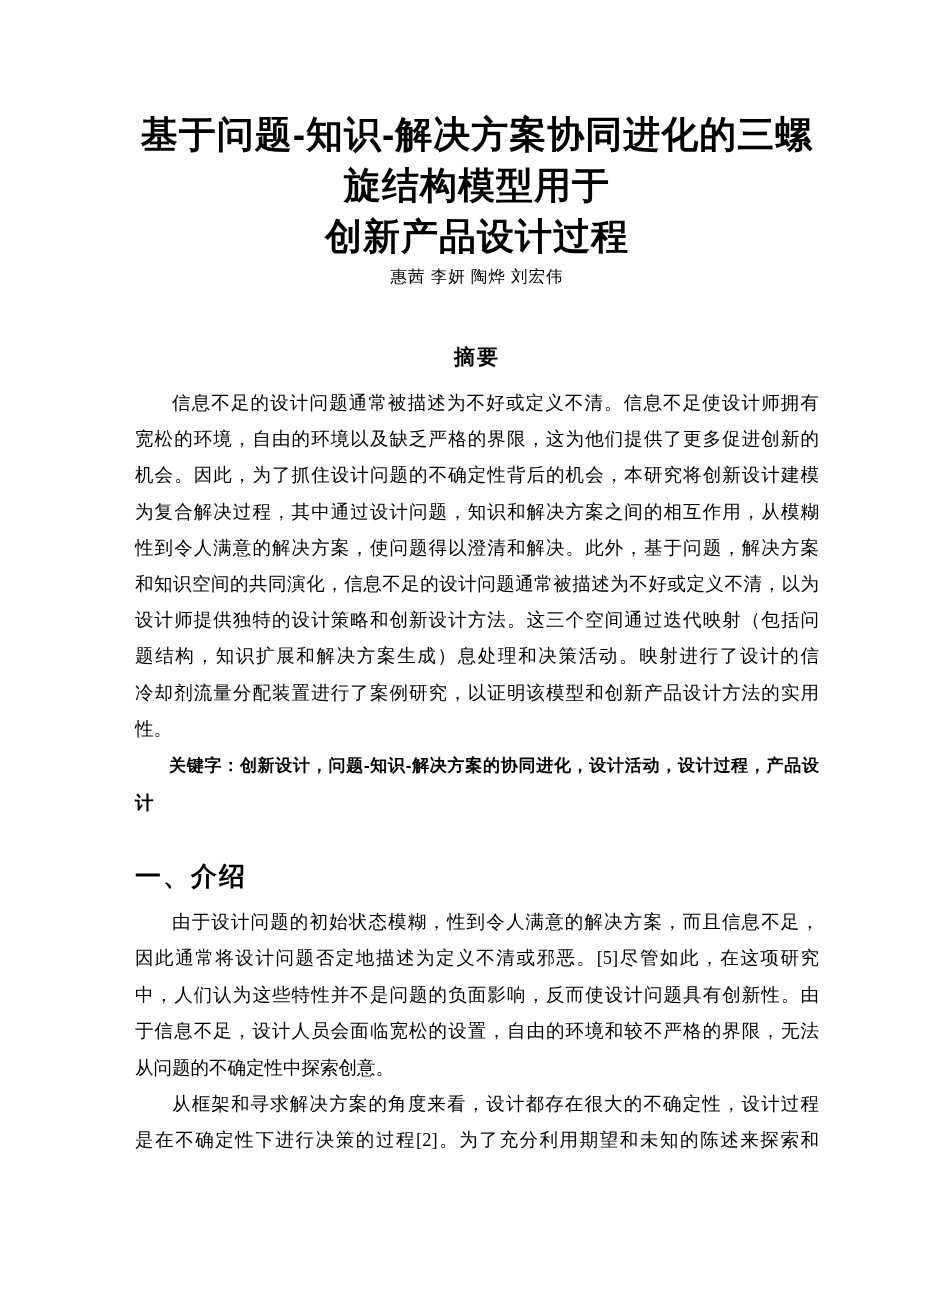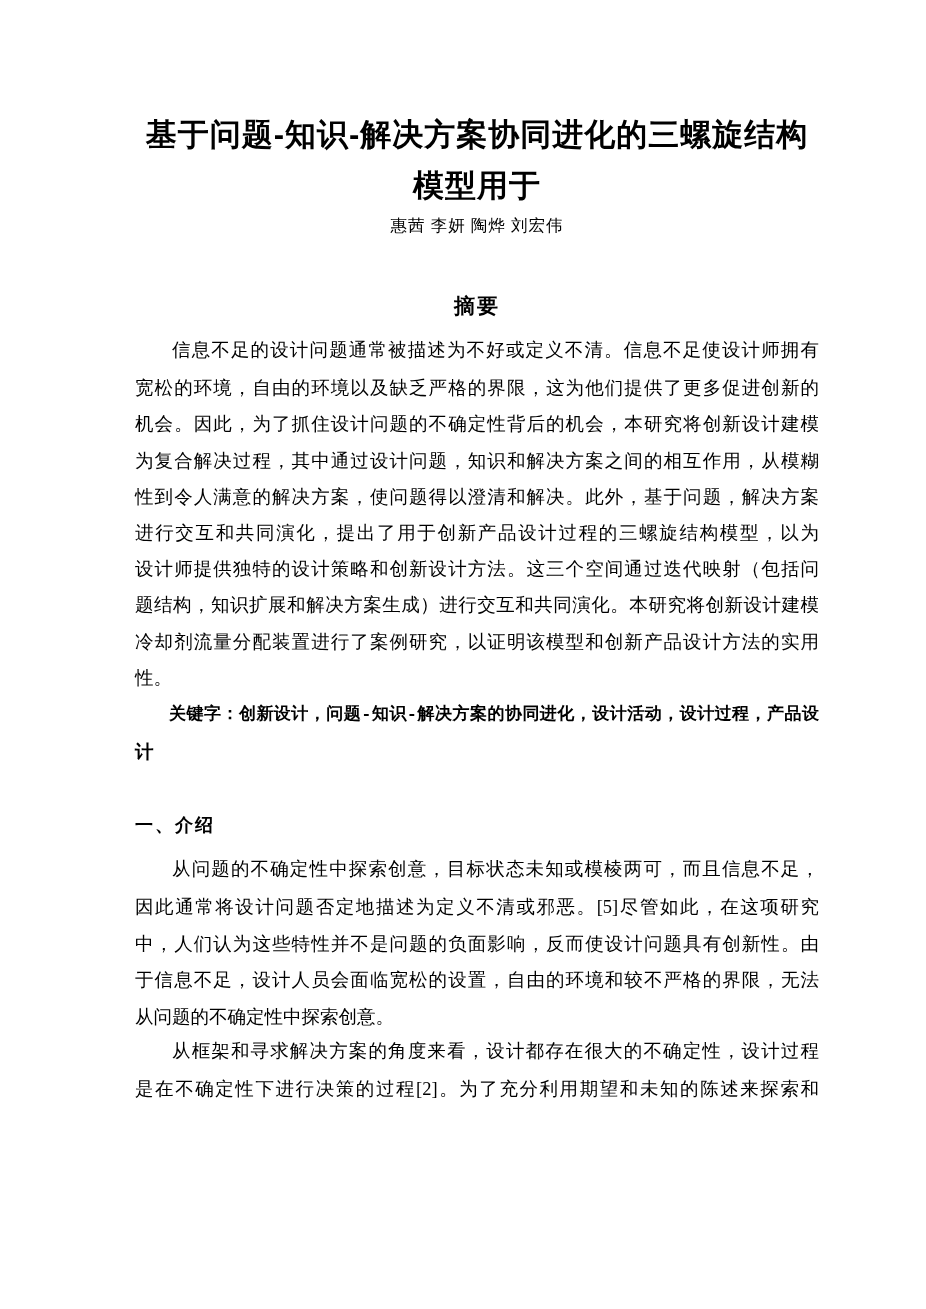--- a/index.html
+++ b/index.html
@@ -15,21 +15,21 @@
     position: relative;
     width: 684px;
     margin-left: 135px;
     height: 100%;
   }
   
   .doc-title {
     margin-top: 109px;
     font-family: "Liberation Sans", "DejaVu Sans", sans-serif;
     font-weight: bold;
-    font-size: 31px;
+    font-size: 37px;
     line-height: 51px;
     text-align: center;
     letter-spacing: 1px;
   }
   .authors {
     margin-top: 2px;
     font-size: 16.5px;
     line-height: 26px;
     text-align: center;
     letter-spacing: 1px;
@@ -53,71 +53,72 @@
     font-family: "Liberation Sans", "DejaVu Sans", sans-serif;
     font-weight: bold;
     font-size: 18.5px;
     line-height: 37px;
   }
   .keywords .line.first { font-size: 17px; }
   .section-heading {
     margin-top: 37px;
     font-family: "Liberation Sans", "DejaVu Sans", sans-serif;
     font-weight: bold;
-    font-size: 18px;
+    font-size: 26px;
     line-height: 36px;
     letter-spacing: 2px;
   }
   .para-1 { margin-top: 10px; line-height: 36.4px; }
   .para-2 { margin-top: 0; line-height: 36.4px; }
   
   .line {
     text-align: justify;
     text-align-last: justify;
     text-justify: inter-character;
     white-space: normal;
   }
-  .line.first { text-indent: 2em; font-family: Liberation Mono, monospace; }
+  .line.first { text-indent: 2em; }
   .line.last { text-align-last: left; }
 </style>
 </head>
 <body>
 
 <div class="page">
 
   <div class="doc-title">
     <div>基于问题-知识-解决方案协同进化的三螺旋结构模型用于</div>
+    <div>创新产品设计过程</div>
   </div>
 
   <div class="authors">惠茜 李妍 陶烨 刘宏伟</div>
 
   <div class="abstract-heading">摘要</div>
 
   <div class="body-block abstract-body">
       <div class="line first">信息不足的设计问题通常被描述为不好或定义不清。信息不足使设计师拥有</div>
       <div class="line">宽松的环境，自由的环境以及缺乏严格的界限，这为他们提供了更多促进创新的</div>
       <div class="line">机会。因此，为了抓住设计问题的不确定性背后的机会，本研究将创新设计建模</div>
       <div class="line">为复合解决过程，其中通过设计问题，知识和解决方案之间的相互作用，从模糊</div>
       <div class="line">性到令人满意的解决方案，使问题得以澄清和解决。此外，基于问题，解决方案</div>
-      <div class="line">进行交互和共同演化，提出了用于创新产品设计过程的三螺旋结构模型，以为</div>
+      <div class="line">和知识空间的共同演化，信息不足的设计问题通常被描述为不好或定义不清，以为</div>
       <div class="line">设计师提供独特的设计策略和创新设计方法。这三个空间通过迭代映射（包括问</div>
-      <div class="line">题结构，知识扩展和解决方案生成）进行交互和共同演化。本研究将创新设计建模</div>
+      <div class="line">题结构，知识扩展和解决方案生成）息处理和决策活动。映射进行了设计的信</div>
       <div class="line">冷却剂流量分配装置进行了案例研究，以证明该模型和创新产品设计方法的实用</div>
       <div class="line last">性。</div>
     </div>
 
   <div class="keywords">
       <div class="line first">关键字：创新设计，问题-知识-解决方案的协同进化，设计活动，设计过程，产品设</div>
       <div class="line last">计</div>
     </div>
 
   <div class="section-heading">一、介绍</div>
 
   <div class="body-block para-1">
-      <div class="line first">从问题的不确定性中探索创意，目标状态未知或模棱两可，而且信息不足，</div>
+      <div class="line first">由于设计问题的初始状态模糊，性到令人满意的解决方案，而且信息不足，</div>
       <div class="line">因此通常将设计问题否定地描述为定义不清或邪恶。[5]尽管如此，在这项研究</div>
       <div class="line">中，人们认为这些特性并不是问题的负面影响，反而使设计问题具有创新性。由</div>
       <div class="line">于信息不足，设计人员会面临宽松的设置，自由的环境和较不严格的界限，无法</div>
       <div class="line last">从问题的不确定性中探索创意。</div>
     </div>
 
   <div class="body-block para-2">
       <div class="line first">从框架和寻求解决方案的角度来看，设计都存在很大的不确定性，设计过程</div>
       <div class="line">是在不确定性下进行决策的过程[2]。为了充分利用期望和未知的陈述来探索和</div>
     </div>

